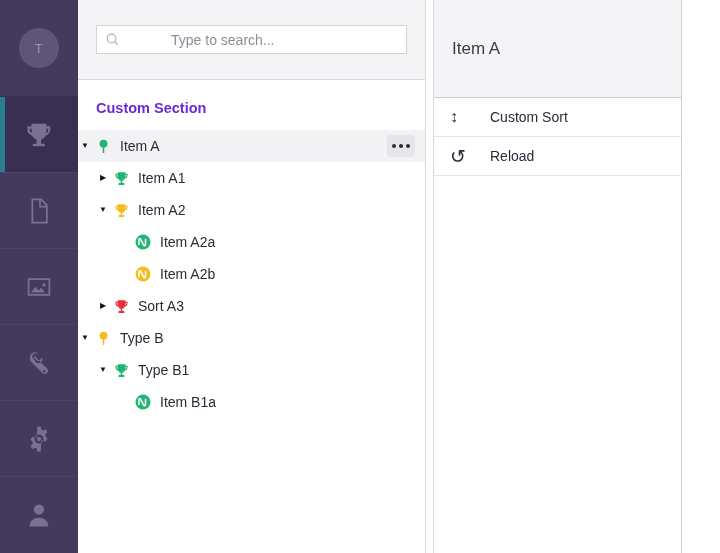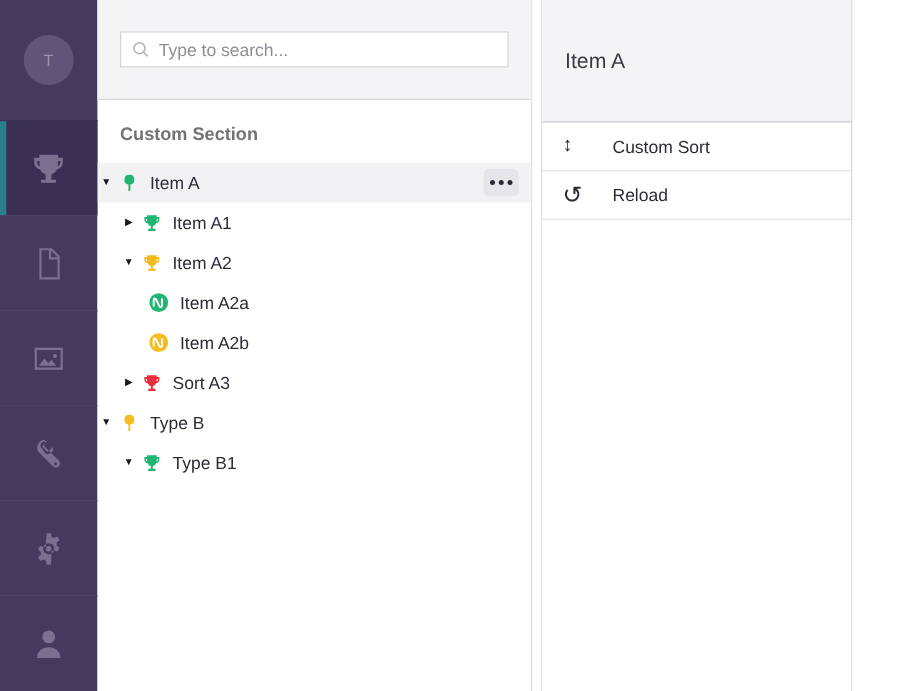--- a/index.html
+++ b/index.html
@@ -85,38 +85,39 @@
     padding: 0 18px;
   }
   .search-field {
     flex: 1;
     height: 29px;
     background: #ffffff;
     border: 1px solid #d3d3da;
     display: flex;
     align-items: center;
     padding: 0 8px;
+    gap: 44px;
   }
   .search-field svg { flex: 0 0 auto; margin-right: 7px; }
   .search-input {
     border: none;
     outline: none;
     flex: 1;
     font-family: "Liberation Sans", sans-serif;
     font-size: 14px;
     color: #33323c;
     background: transparent;
   }
   .search-input::placeholder { color: #8d8d98; }
 
   .section-title {
     padding: 20px 0 14px 18px;
     font-size: 14.5px;
     font-weight: bold;
-    color: #737373;
+    color: #6d28d9;
   }
 
   .tree {
     flex: 1;
     overflow: hidden;
   }
   .tree-row {
     position: relative;
     height: 32px;
     display: flex;
@@ -162,21 +163,21 @@
   .row-menu i {
     width: 4px; height: 4px;
     border-radius: 50%;
     background: #2b2b38;
     display: block;
   }
 
   
   .lvl0 { padding-left: 0px; }
   .lvl1 { padding-left: 18px; }
-  .lvl2 { padding-left: 24px; }
+  .lvl2 { padding-left: 40px; }
 
   
   .gutter {
     flex: 0 0 8px;
     background: #ffffff;
     border-right: 1px solid #d8d8de;
   }
   .right {
     flex: 0 0 248px;
     width: 248px;
@@ -354,20 +355,30 @@
         </div>
         <div class="tree-row lvl1">
           <span class="twisty">▼</span>
           <span class="node-icon">
             <svg width="17" height="17" viewBox="0 0 24 24">
               <path fill="#21b573" d="M6.5 3h11v2.2h3v2.6c0 2.3-1.7 4.2-4 4.5-.7 1.5-2 2.6-3.4 3v3.1h3V21H7.9v-2.6h3v-3.1c-1.5-.4-2.8-1.5-3.4-3-2.3-.3-4-2.2-4-4.5V5.2h3V3zm0 4.2H5.1v.6c0 1 .6 1.9 1.5 2.3-.1-.9-.1-1.9-.1-2.9zm11 0c0 1 0 2-.1 2.9.9-.4 1.5-1.3 1.5-2.3v-.6h-1.4z"></path>
             </svg>
           </span>
           <span class="node-label">Type B1</span>
         </div>
+        <div class="tree-row lvl2">
+          <span class="twisty none"></span>
+          <span class="node-icon">
+            <svg width="18" height="18" viewBox="0 0 24 24">
+              <circle cx="12" cy="12" r="10" fill="#21b573"></circle>
+              <path fill="none" stroke="#ffffff" stroke-width="2.1" stroke-linecap="round" d="M6.6 15.4V9.2c0-1.6 2-1.9 2.5-.4l3.6 7c.6 1.5 2.7 1.2 2.7-.4V8.6"></path>
+            </svg>
+          </span>
+          <span class="node-label">Item B1a</span>
+        </div>
       </div>
   </div>
 
   <div class="gutter"></div>
 
   <div class="right">
     <div class="right-header">
       <div class="right-title">Item A</div>
     </div>
     <div id="detail-menu">

